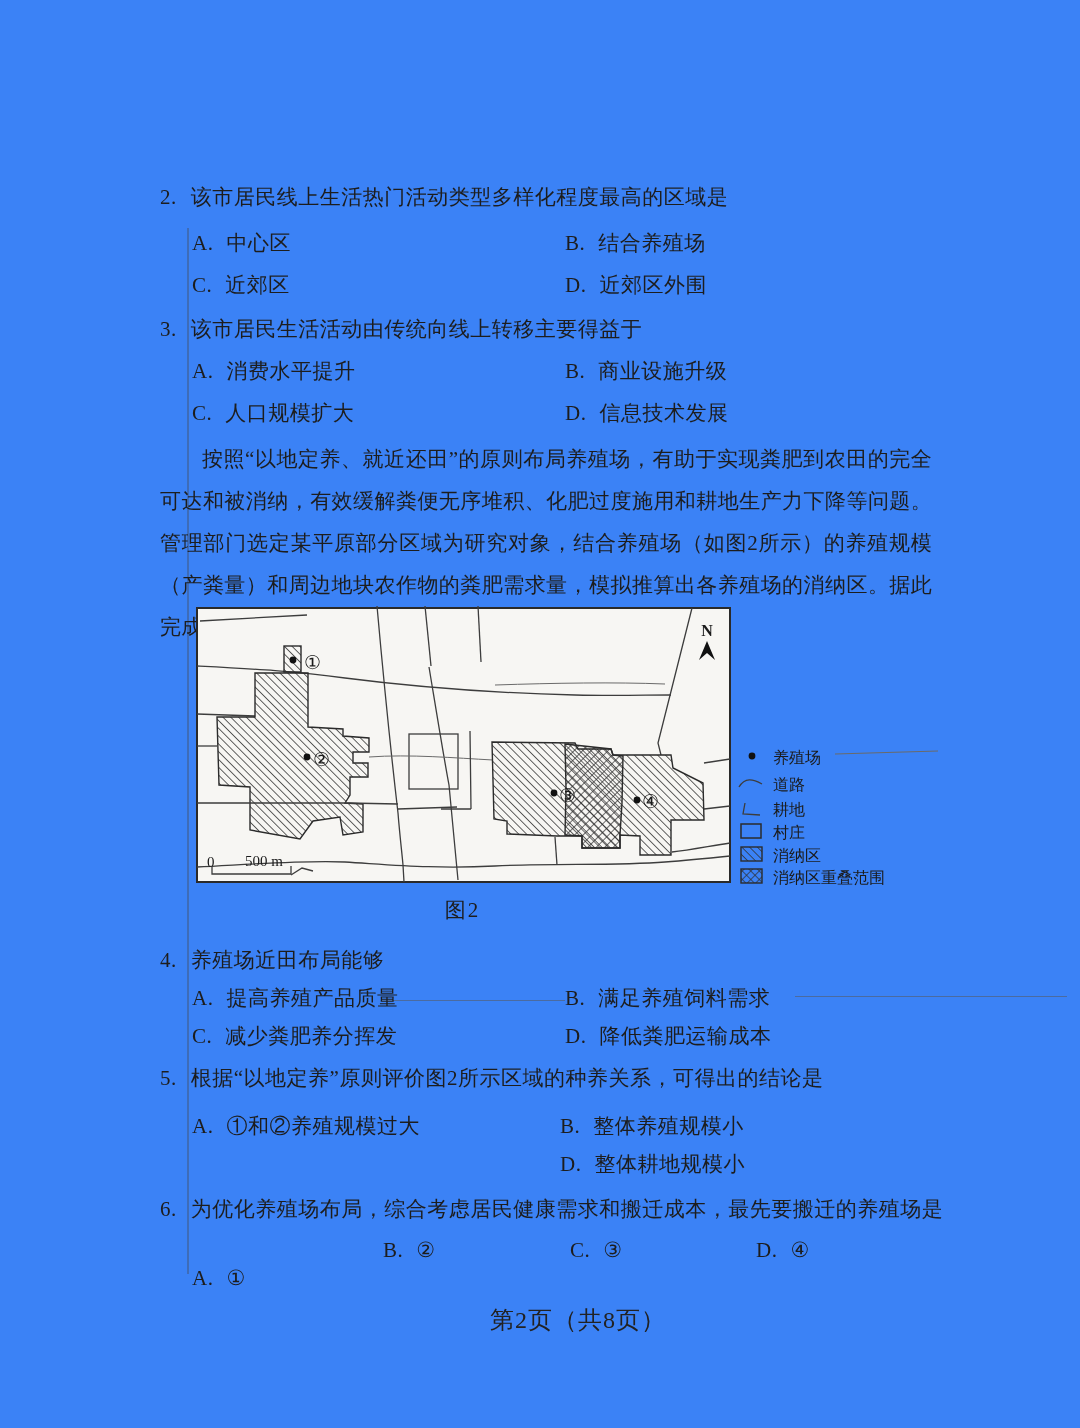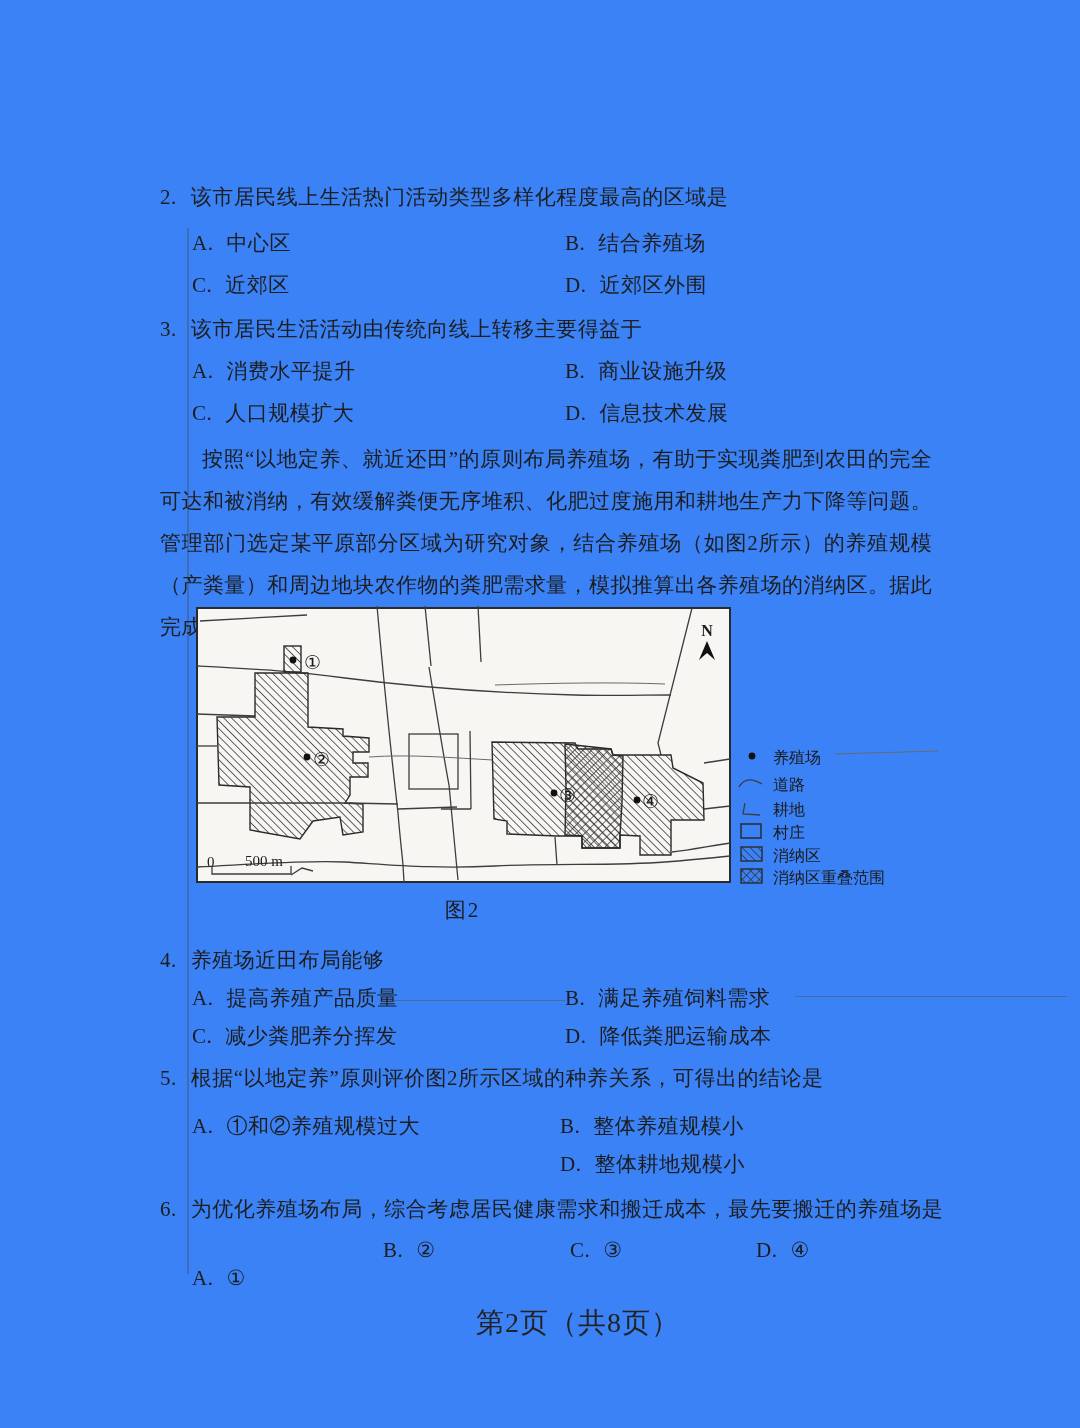--- a/index.html
+++ b/index.html
@@ -13,21 +13,21 @@
   .abs{position:absolute;}
   .qline{font-size:21px;line-height:28px;letter-spacing:.5px;white-space:nowrap;}
   .qnum{display:inline-block;margin-right:14px;}
   .opt{font-size:21px;line-height:28px;letter-spacing:.5px;white-space:nowrap;}
   .olabel{display:inline-block;margin-right:13px;}
   .passage{
     font-size:21px;line-height:42px;letter-spacing:.2px;
     text-align:justify;text-indent:2em;
   }
   .caption{font-size:21px;text-align:center;letter-spacing:2px;}
-  .footer{font-size:28px;text-align:center;letter-spacing:1px;color:#222;}
+  .footer{font-size:24px;text-align:center;letter-spacing:1px;color:#222;}
   .scanline-v{background:rgba(70,70,70,.35);}
   .scanline-h{background:rgba(90,90,90,.55);}
   svg text{font-family:"Liberation Serif", serif;fill:#1b1b1b;}
   .mapline{stroke:#3d3d3d;stroke-width:1.3;fill:none;}
   .mapline-light{stroke:#6a6a6a;stroke-width:1;fill:none;}
   .zone{stroke:#2b2b2b;stroke-width:1.4;}
 </style>
 </head>
 <body>
 

